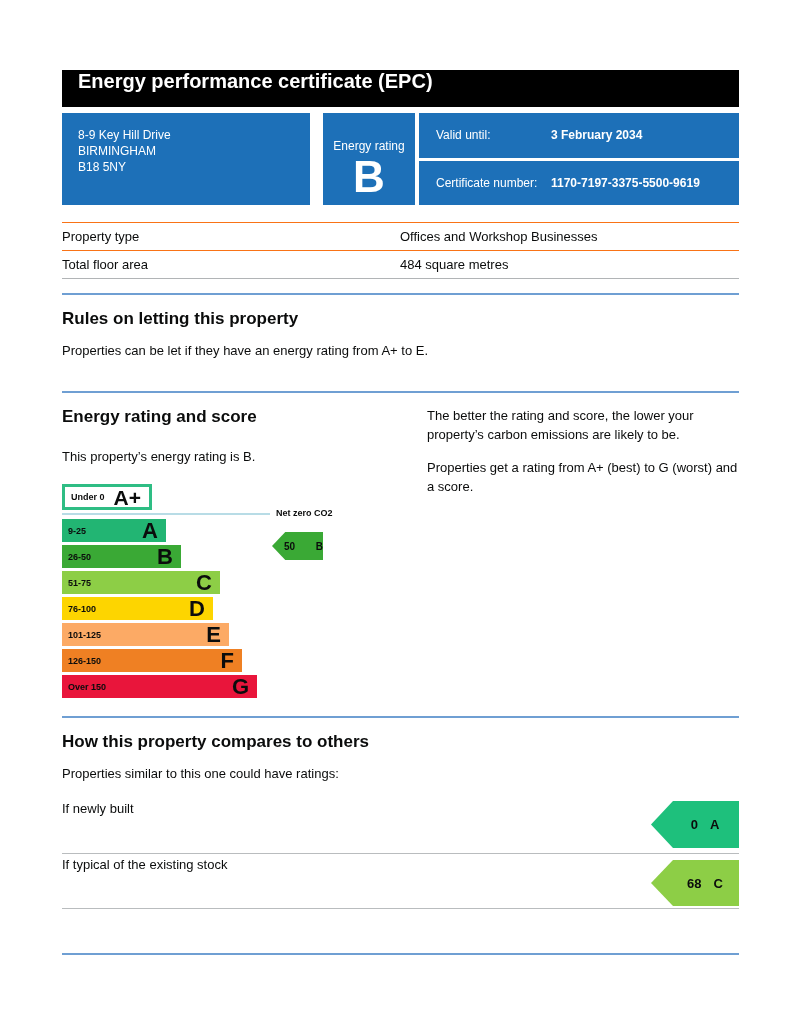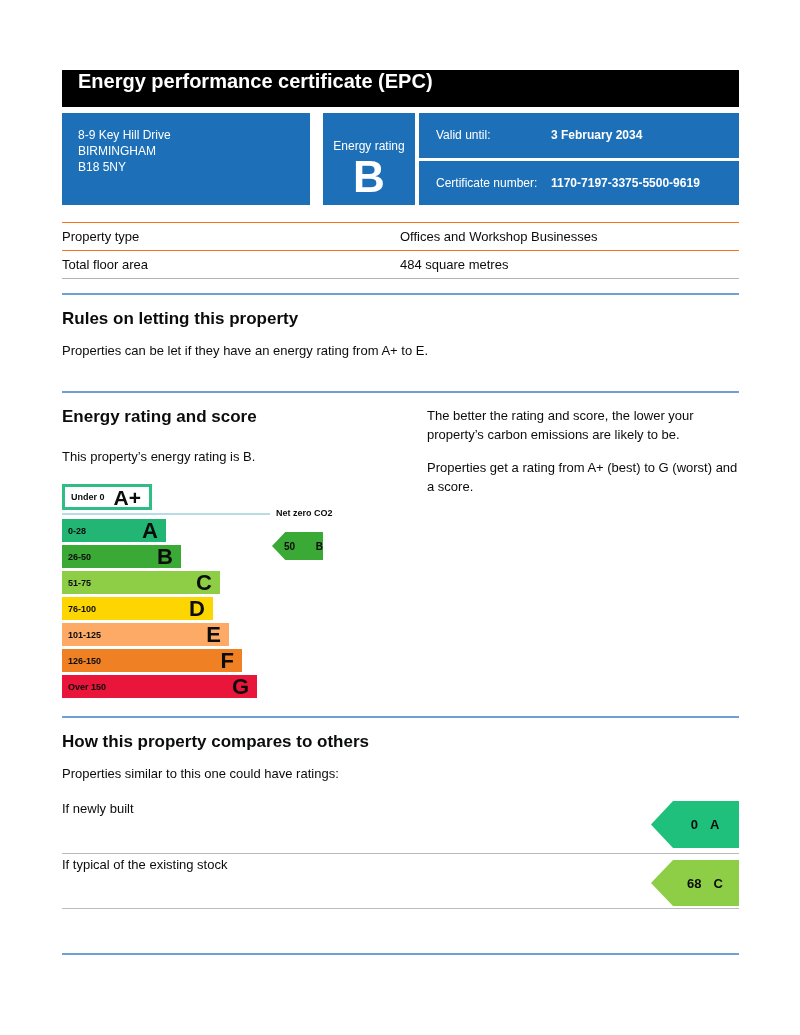--- a/index.html
+++ b/index.html
@@ -124,21 +124,21 @@
       <p class="body-text intro">This property’s energy rating is B.</p>
 
       <div class="epc-chart">
         <div class="band-bar band-aplus" style="width: 90px; background: rgb(255, 255, 255); border-color: rgb(46, 189, 132);">
           <span class="band-range">Under 0</span>
           <span class="band-letter">A+</span>
         </div>
         <div class="netzero-line"></div>
         <div class="netzero-label">Net zero CO2</div>
         <div class="band-bar" style="width: 104px; background: rgb(34, 181, 115);">
-          <span class="band-range">0-28</span>
+          <span class="band-range">9-25</span>
           <span class="band-letter">A</span>
         </div>
         <div class="band-bar" style="width: 119px; background: rgb(58, 169, 53);">
           <span class="band-range">26-50</span>
           <span class="band-letter">B</span>
         </div>
         <div class="band-bar" style="width: 158px; background: rgb(141, 206, 70);">
           <span class="band-range">51-75</span>
           <span class="band-letter">C</span>
         </div>

